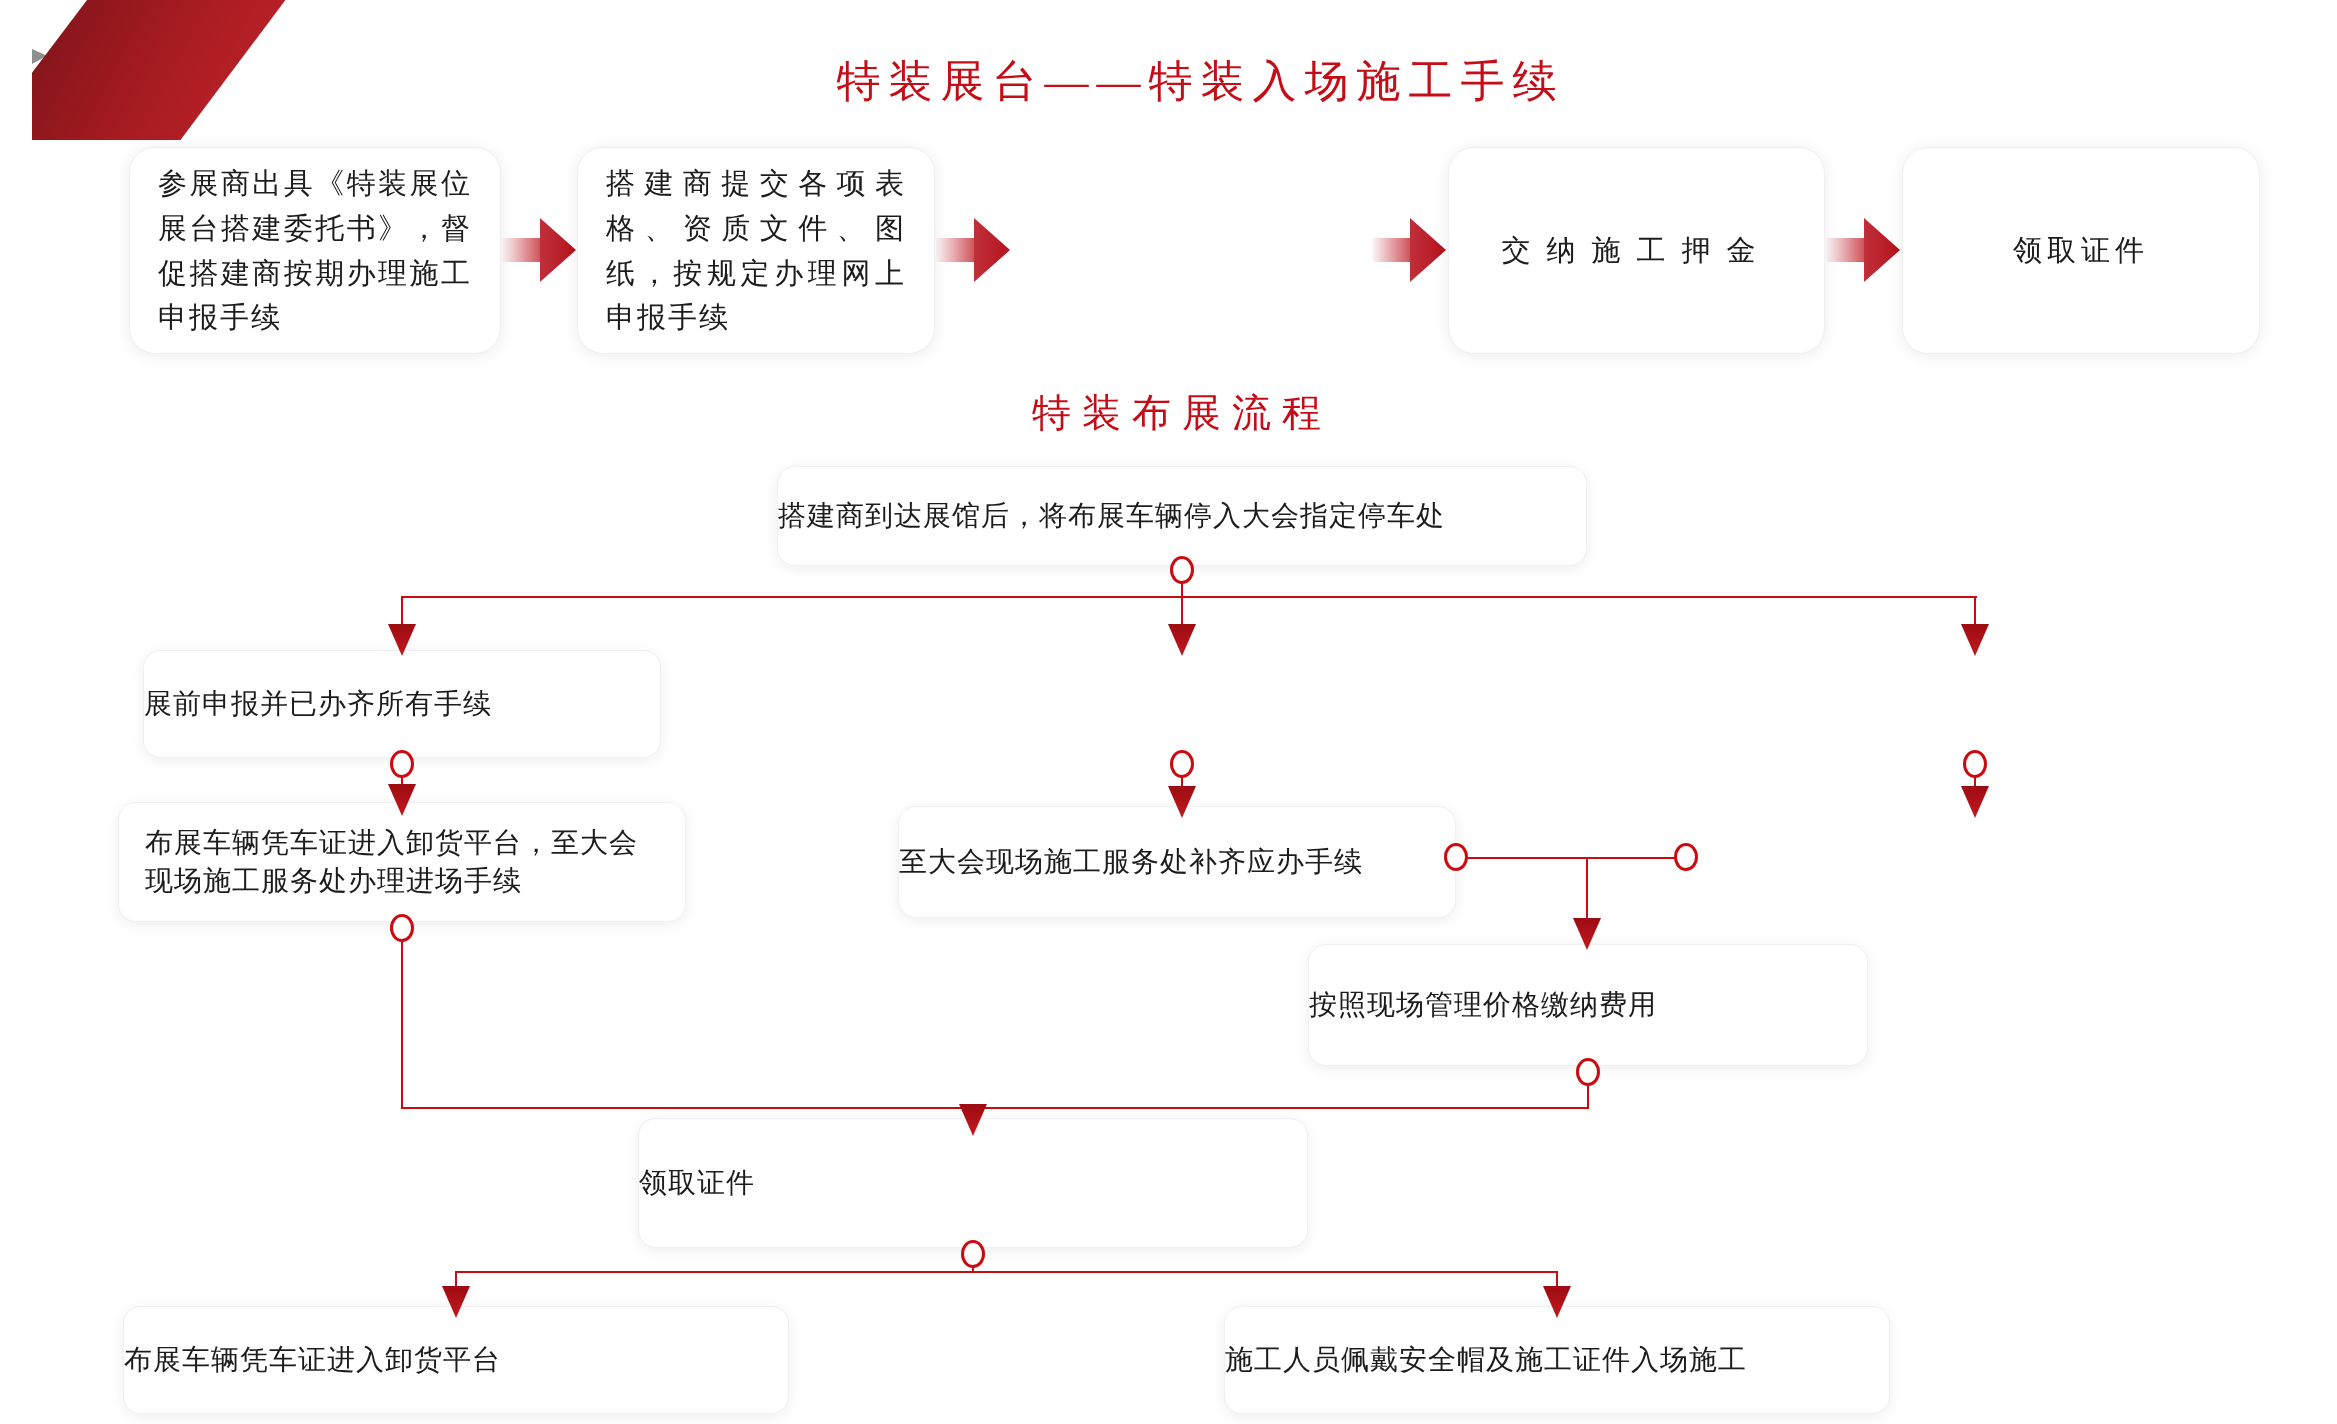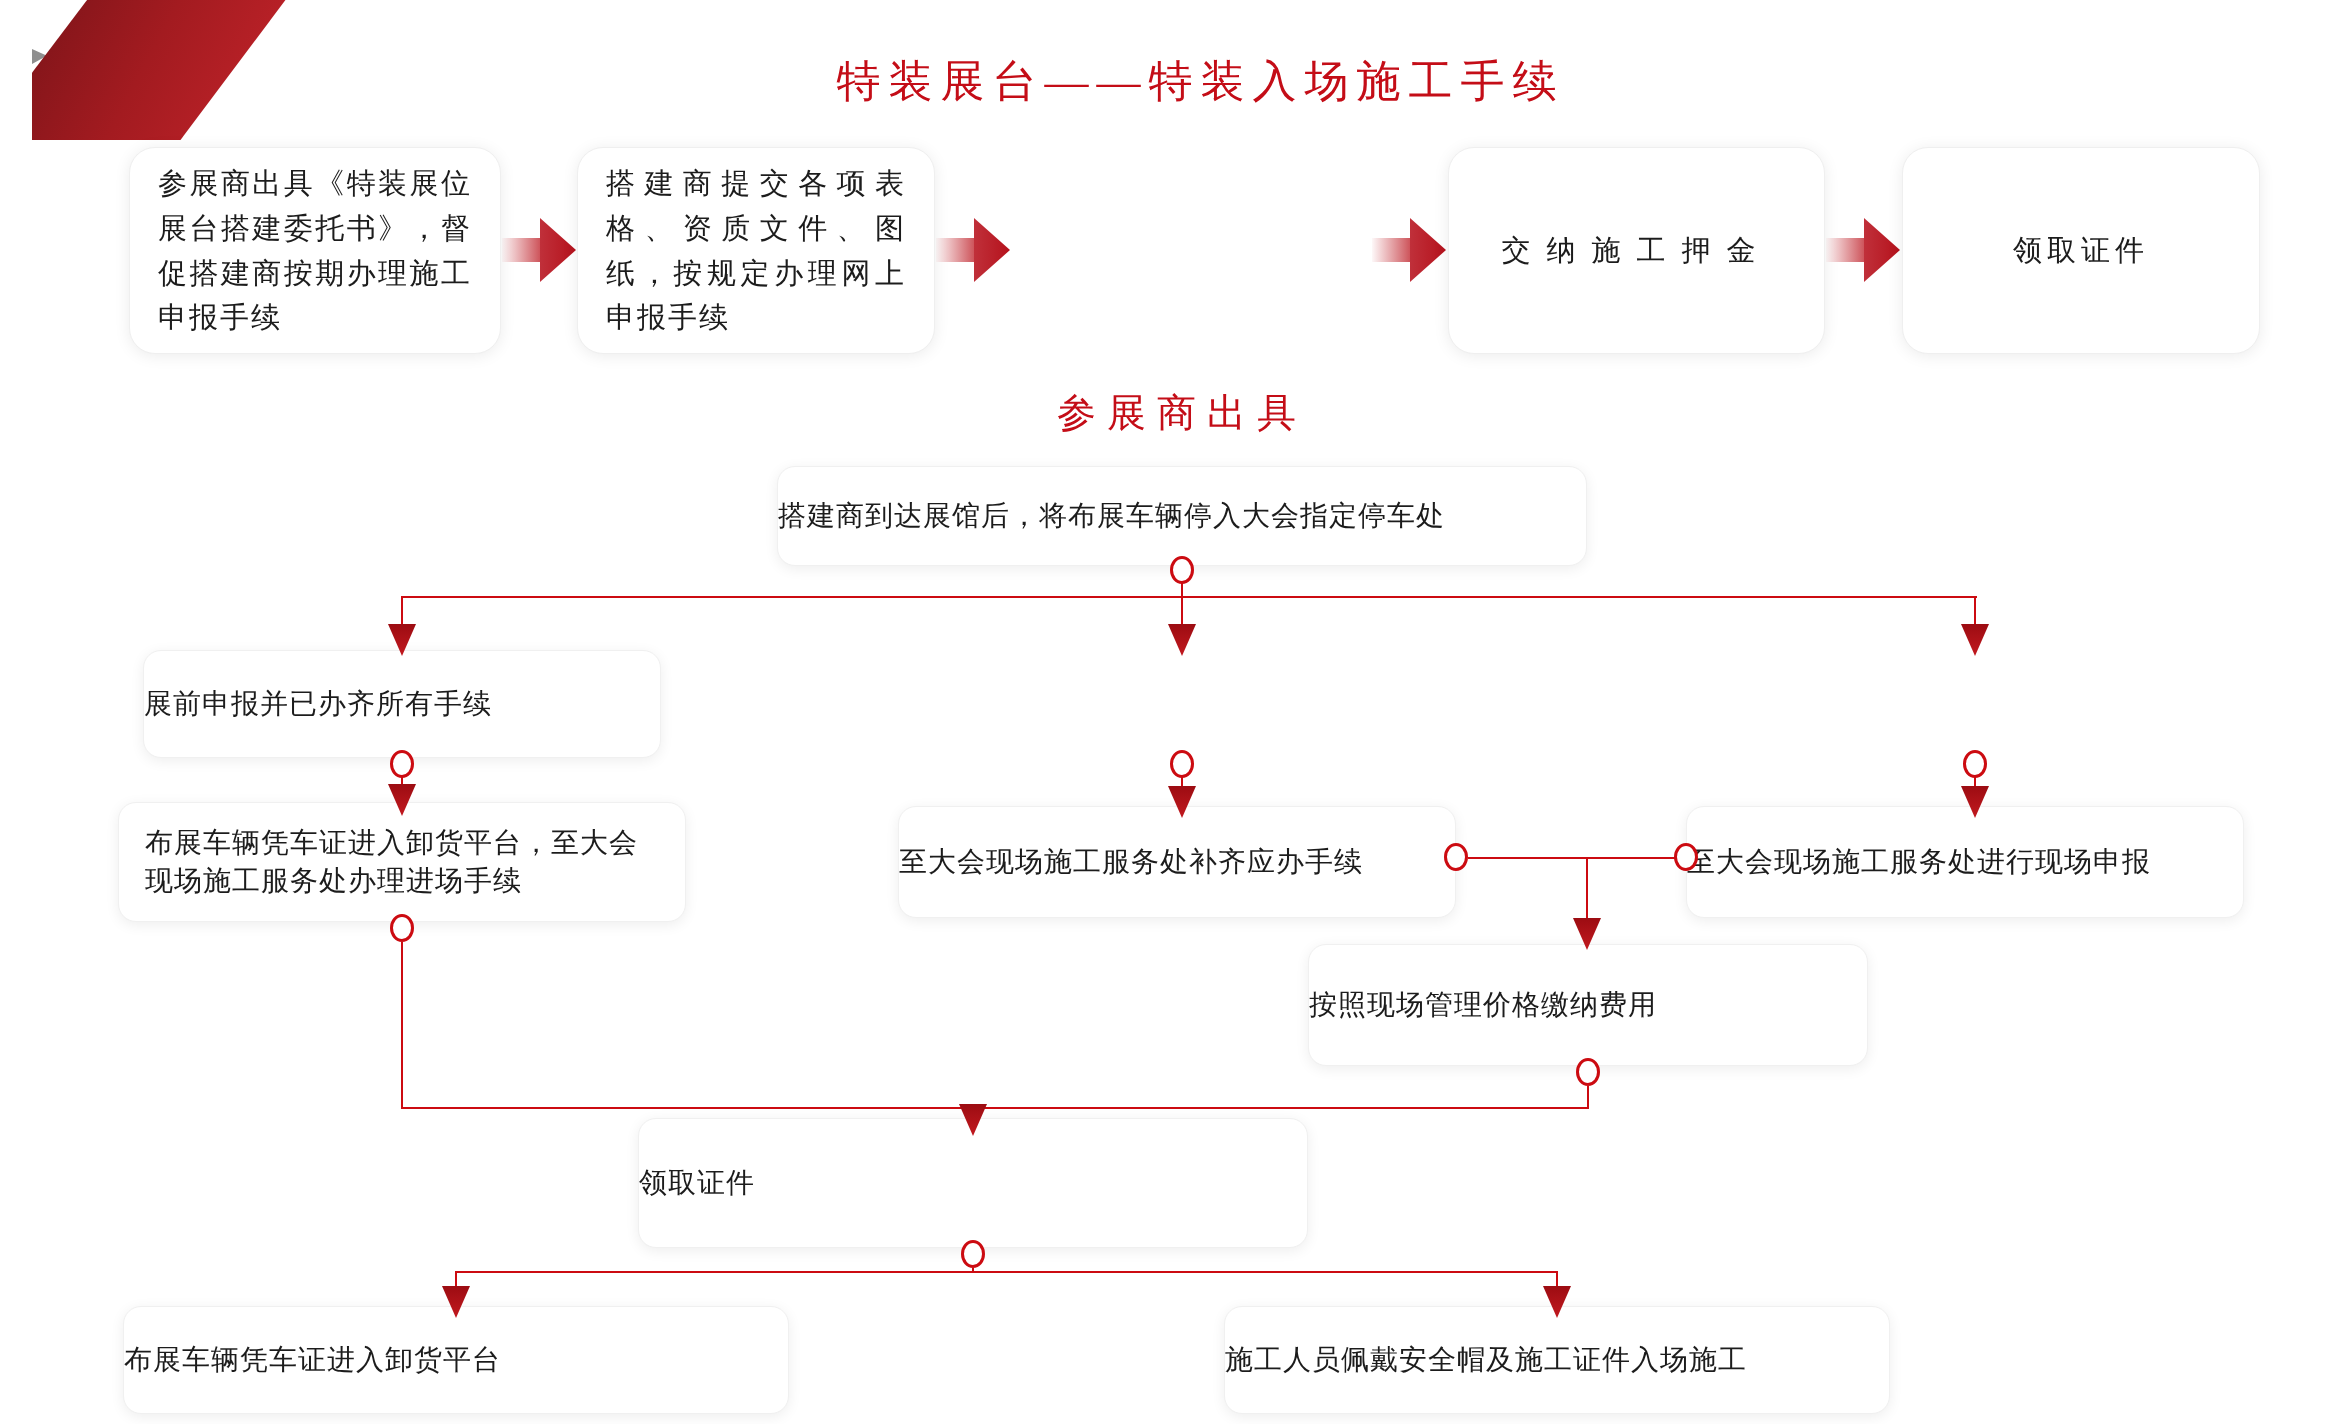--- a/index.html
+++ b/index.html
@@ -98,21 +98,21 @@
     <span>交纳施工押金</span>
   </div>
   <div id="pa4" class="parrow">
     <div class="tail"></div>
       <div class="head"></div>
   </div>
   <div id="p5" class="pbox center">
     <span>领取证件</span>
   </div>
 
-  <div id="title2" class="sec-title">参展商出具</div>
+  <div id="title2" class="sec-title">特装布展流程</div>
 
   <div class="ln v" style="left:1149px;top:583px;height:15px;"></div>
   <div class="ln h" style="left:369px;top:596px;width:1576px;"></div>
   <div class="ln v" style="left:369px;top:597px;height:30px;"></div>
   <div class="ln v" style="left:1149px;top:597px;height:30px;"></div>
   <div class="ln v" style="left:1942px;top:597px;height:30px;"></div>
 
   <div class="ln v" style="left:369px;top:776px;height:16px;"></div>
   <div class="ln v" style="left:1149px;top:776px;height:16px;"></div>
   <div class="ln v" style="left:1942px;top:776px;height:16px;"></div>
@@ -133,23 +133,20 @@
     <span>搭建商到达展馆后，将布展车辆停入大会指定停车处</span>
   </div>
   <div id="fL1" class="fbox">
     <span>展前申报并已办齐所有手续</span>
   </div>
   <div id="fL2" class="fbox">
     <span>布展车辆凭车证进入卸货平台，至大会现场施工服务处办理进场手续</span>
   </div>
   <div id="fM2" class="fbox">
     <span>至大会现场施工服务处补齐应办手续</span>
-  </div>
-  <div id="fR2" class="fbox">
-    <span>至大会现场施工服务处进行现场申报</span>
   </div>
   <div id="fC3" class="fbox">
     <span>按照现场管理价格缴纳费用</span>
   </div>
   <div id="fCert" class="fbox">
     <span>领取证件</span>
   </div>
   <div id="fBL" class="fbox">
     <span>布展车辆凭车证进入卸货平台</span>
   </div>

